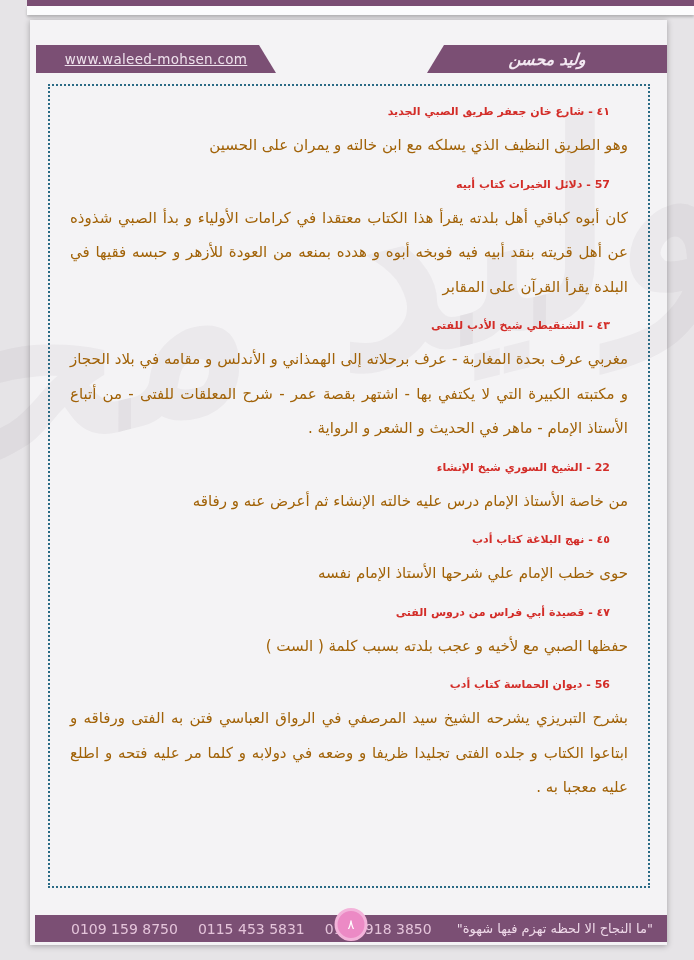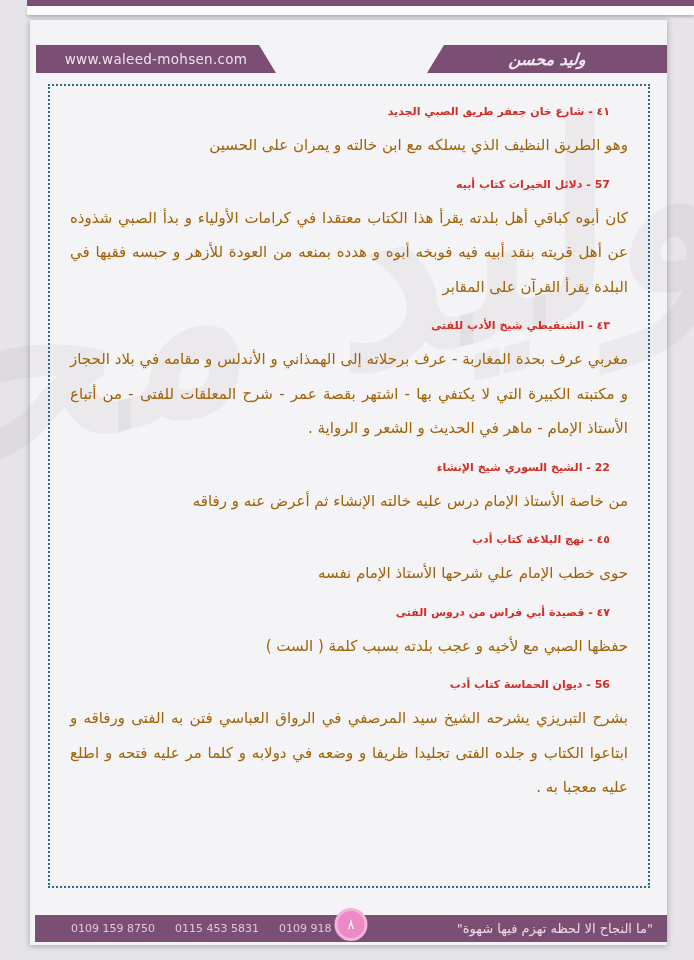--- a/index.html
+++ b/index.html
@@ -14,21 +14,21 @@
                 box-shadow:0 2px 3px rgba(0,0,0,0.22); }
 
   
   .page { position:absolute; top:20px; left:30px; right:27px; bottom:15px;
           background:#f4f3f5; box-shadow:0 1px 6px rgba(0,0,0,0.30); }
 
   
   .banner-left { position:absolute; left:6px; top:25px; width:240px; height:28px; background:#7b4f74;
                  clip-path:polygon(0 0, calc(100% - 17px) 0, 100% 100%, 0 100%);
                  display:flex; align-items:center; justify-content:center;
-                 color:#eee1ec; font-size:13.5px; letter-spacing:0.3px; }
+                 color:#eee1ec; font-size:13.5px; letter-spacing:0.3px;text-decoration:underline; }
   .banner-right { position:absolute; right:0; top:25px; width:240px; height:28px; background:#7b4f74;
                   clip-path:polygon(17px 0, 100% 0, 100% 100%, 0 100%);
                   display:flex; align-items:center; justify-content:center; }
   .calligraphy { color:#f3e8f2; font-family:"DejaVu Serif", serif; font-style:italic;
                  font-size:16px; font-weight:bold; transform:skewX(-6deg); }
 
   
   .watermark { position:absolute; z-index:0; top:190px; right:-60px;
                font-family:"DejaVu Serif", serif; font-style:italic; font-weight:bold;
                font-size:250px; line-height:1; color:rgba(70,62,75,0.05);
@@ -39,21 +39,21 @@
              border:2px dotted #2a6a85; padding:4px 12px 0 12px; direction:rtl; }
 
   .item-heading { color:#d32d28; font-size:11px; font-weight:bold; text-align:right;
                   margin:13px 26px 3px 0; line-height:1.55; }
   .item-body { color:#a16207; font-size:15px; line-height:2.3; text-align:justify;
                text-align-last:right; margin:8px; }
 
   
   .footer-bar { position:absolute; left:5px; right:0; bottom:3px; height:27px; background:#7b4f74; }
   .phones { position:absolute; left:36px; top:0; height:100%; display:flex; gap:20px;
-            align-items:center; color:#e4c4da; font-size:11px; direction:ltr; }
+            align-items:center; color:#e4c4da; font-size:14px; direction:ltr; }
   .page-circle { position:absolute; left:50%; top:-7px; transform:translateX(-50%);
                  width:33px; height:33px; border-radius:50%; background:#ec8ac5;
                  border:3px solid #f3b3da; color:#ffffff; font-size:13px;
                  display:flex; align-items:center; justify-content:center; }
   .quote { position:absolute; right:14px; top:0; height:100%; display:flex; align-items:center;
            color:#efd9e9; font-size:13px; direction:rtl; }
 </style>
 </head>
 <body>
 

